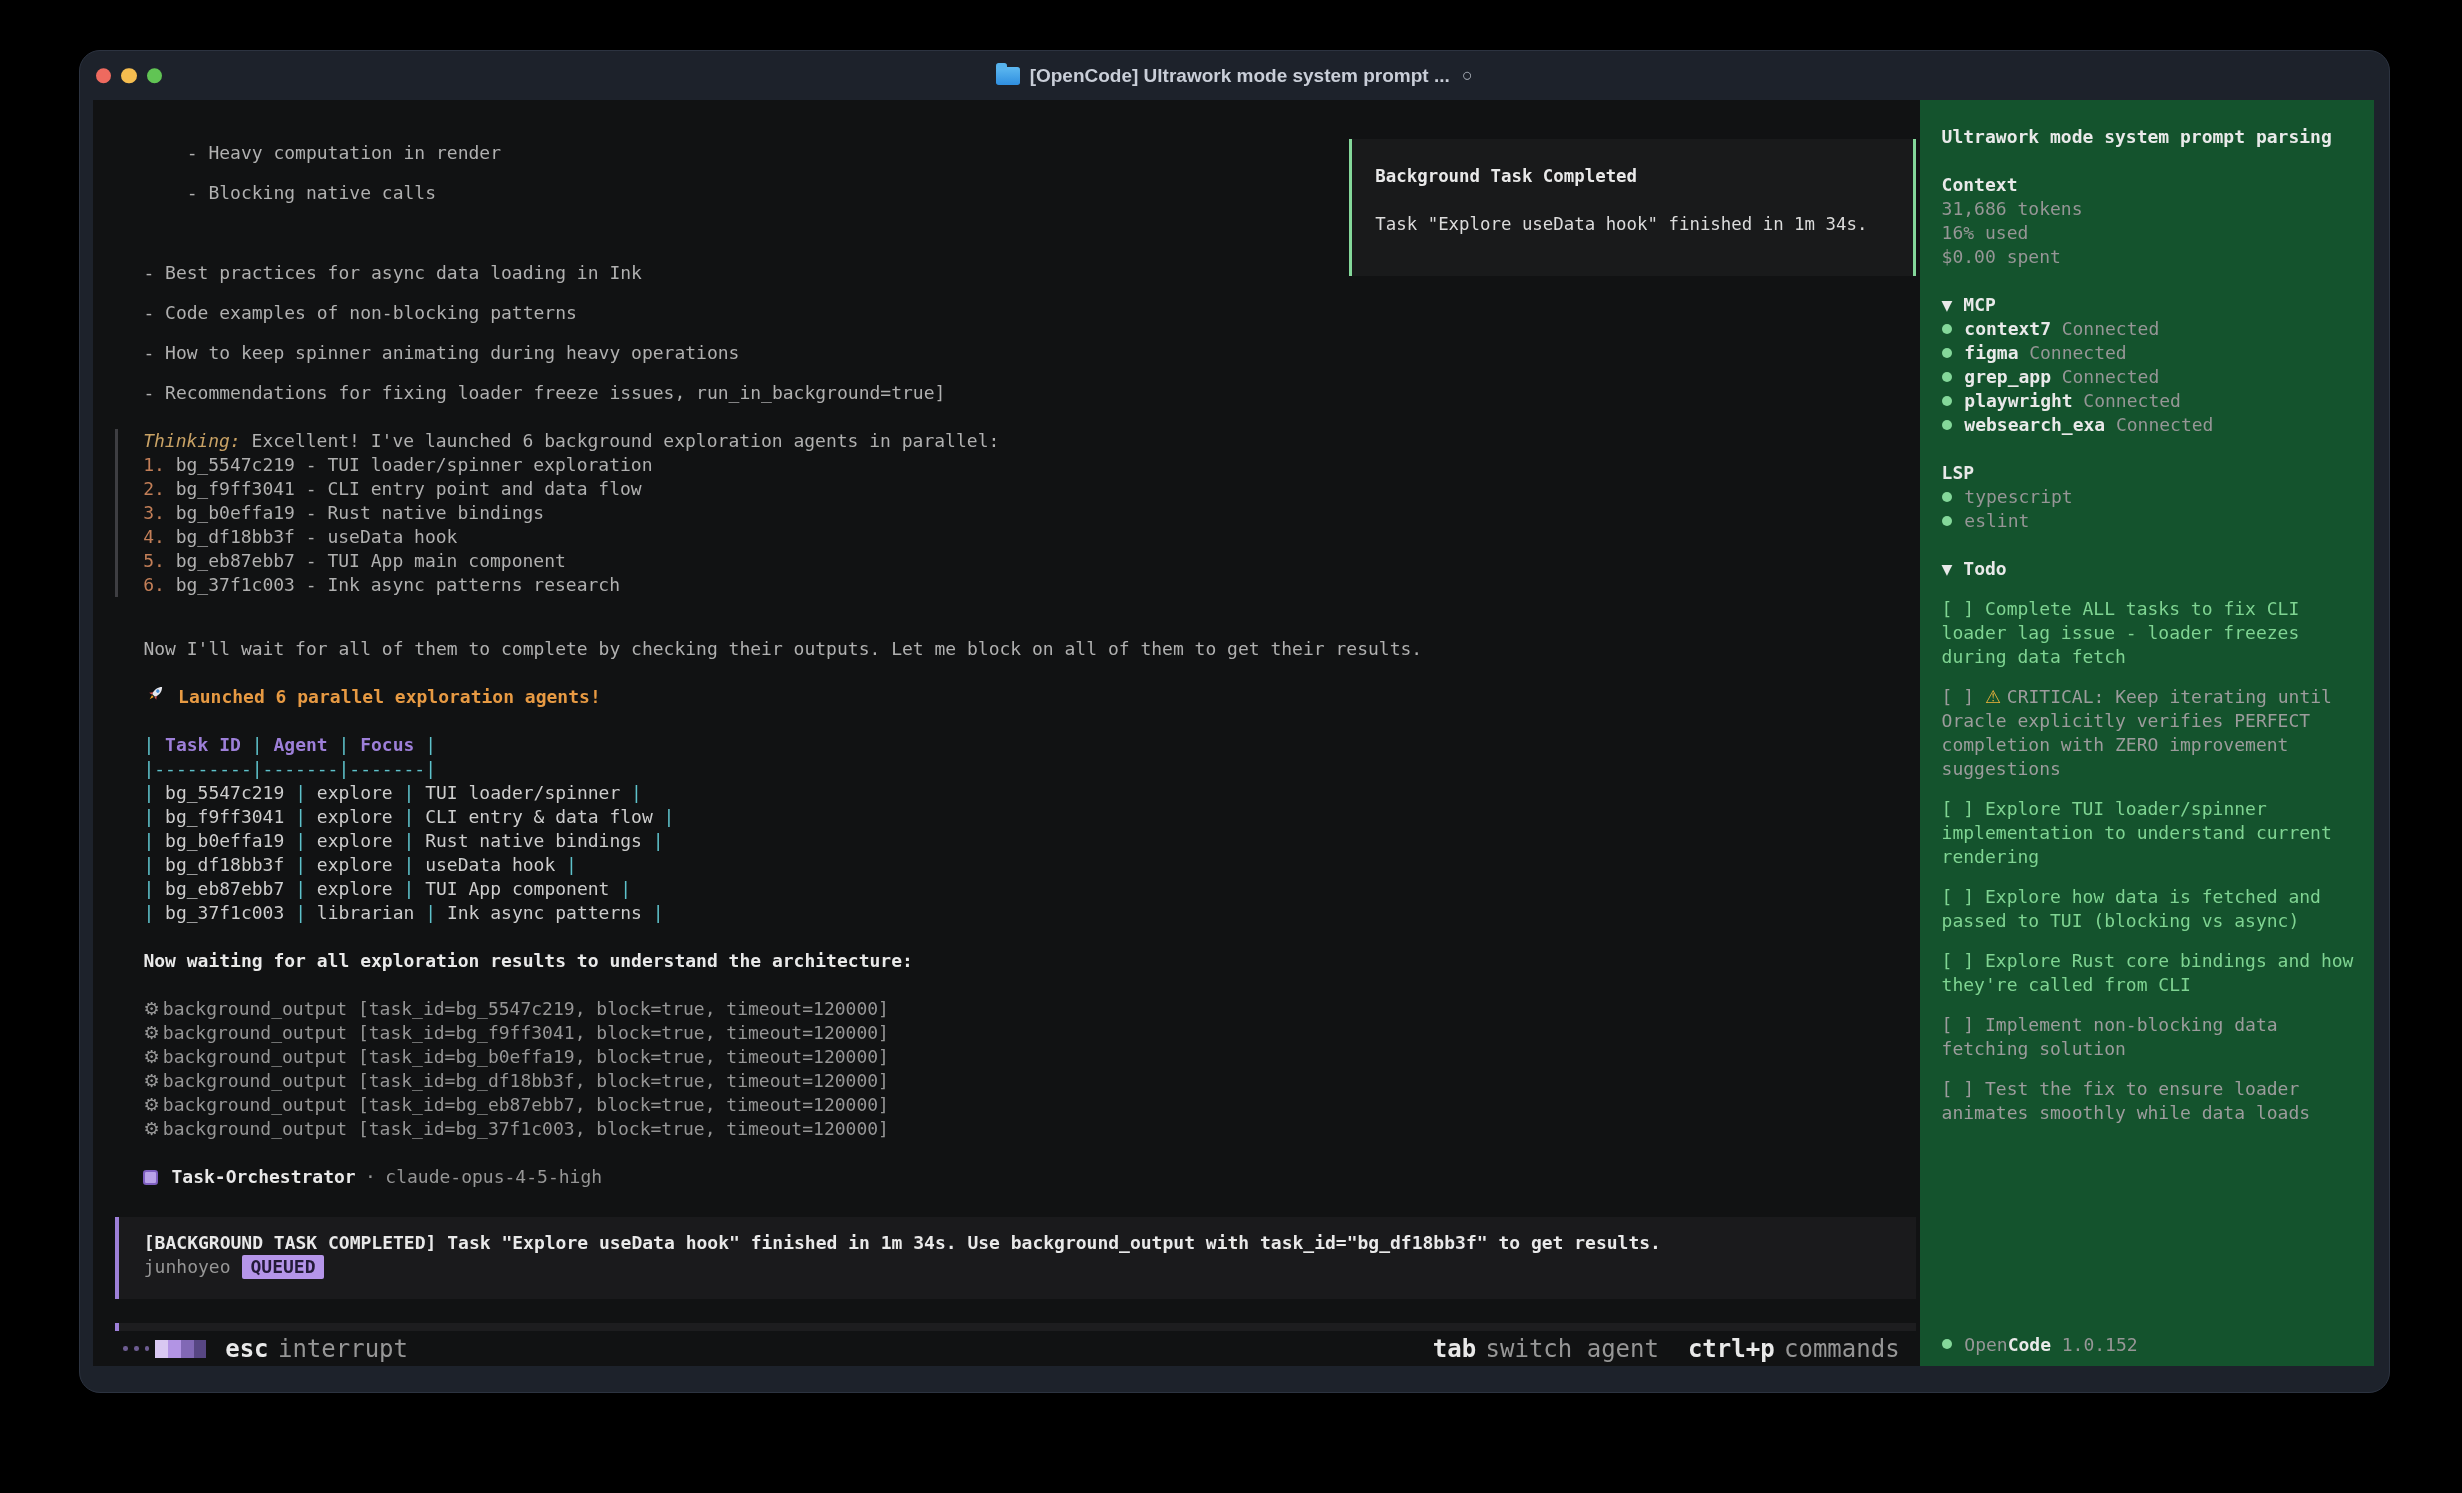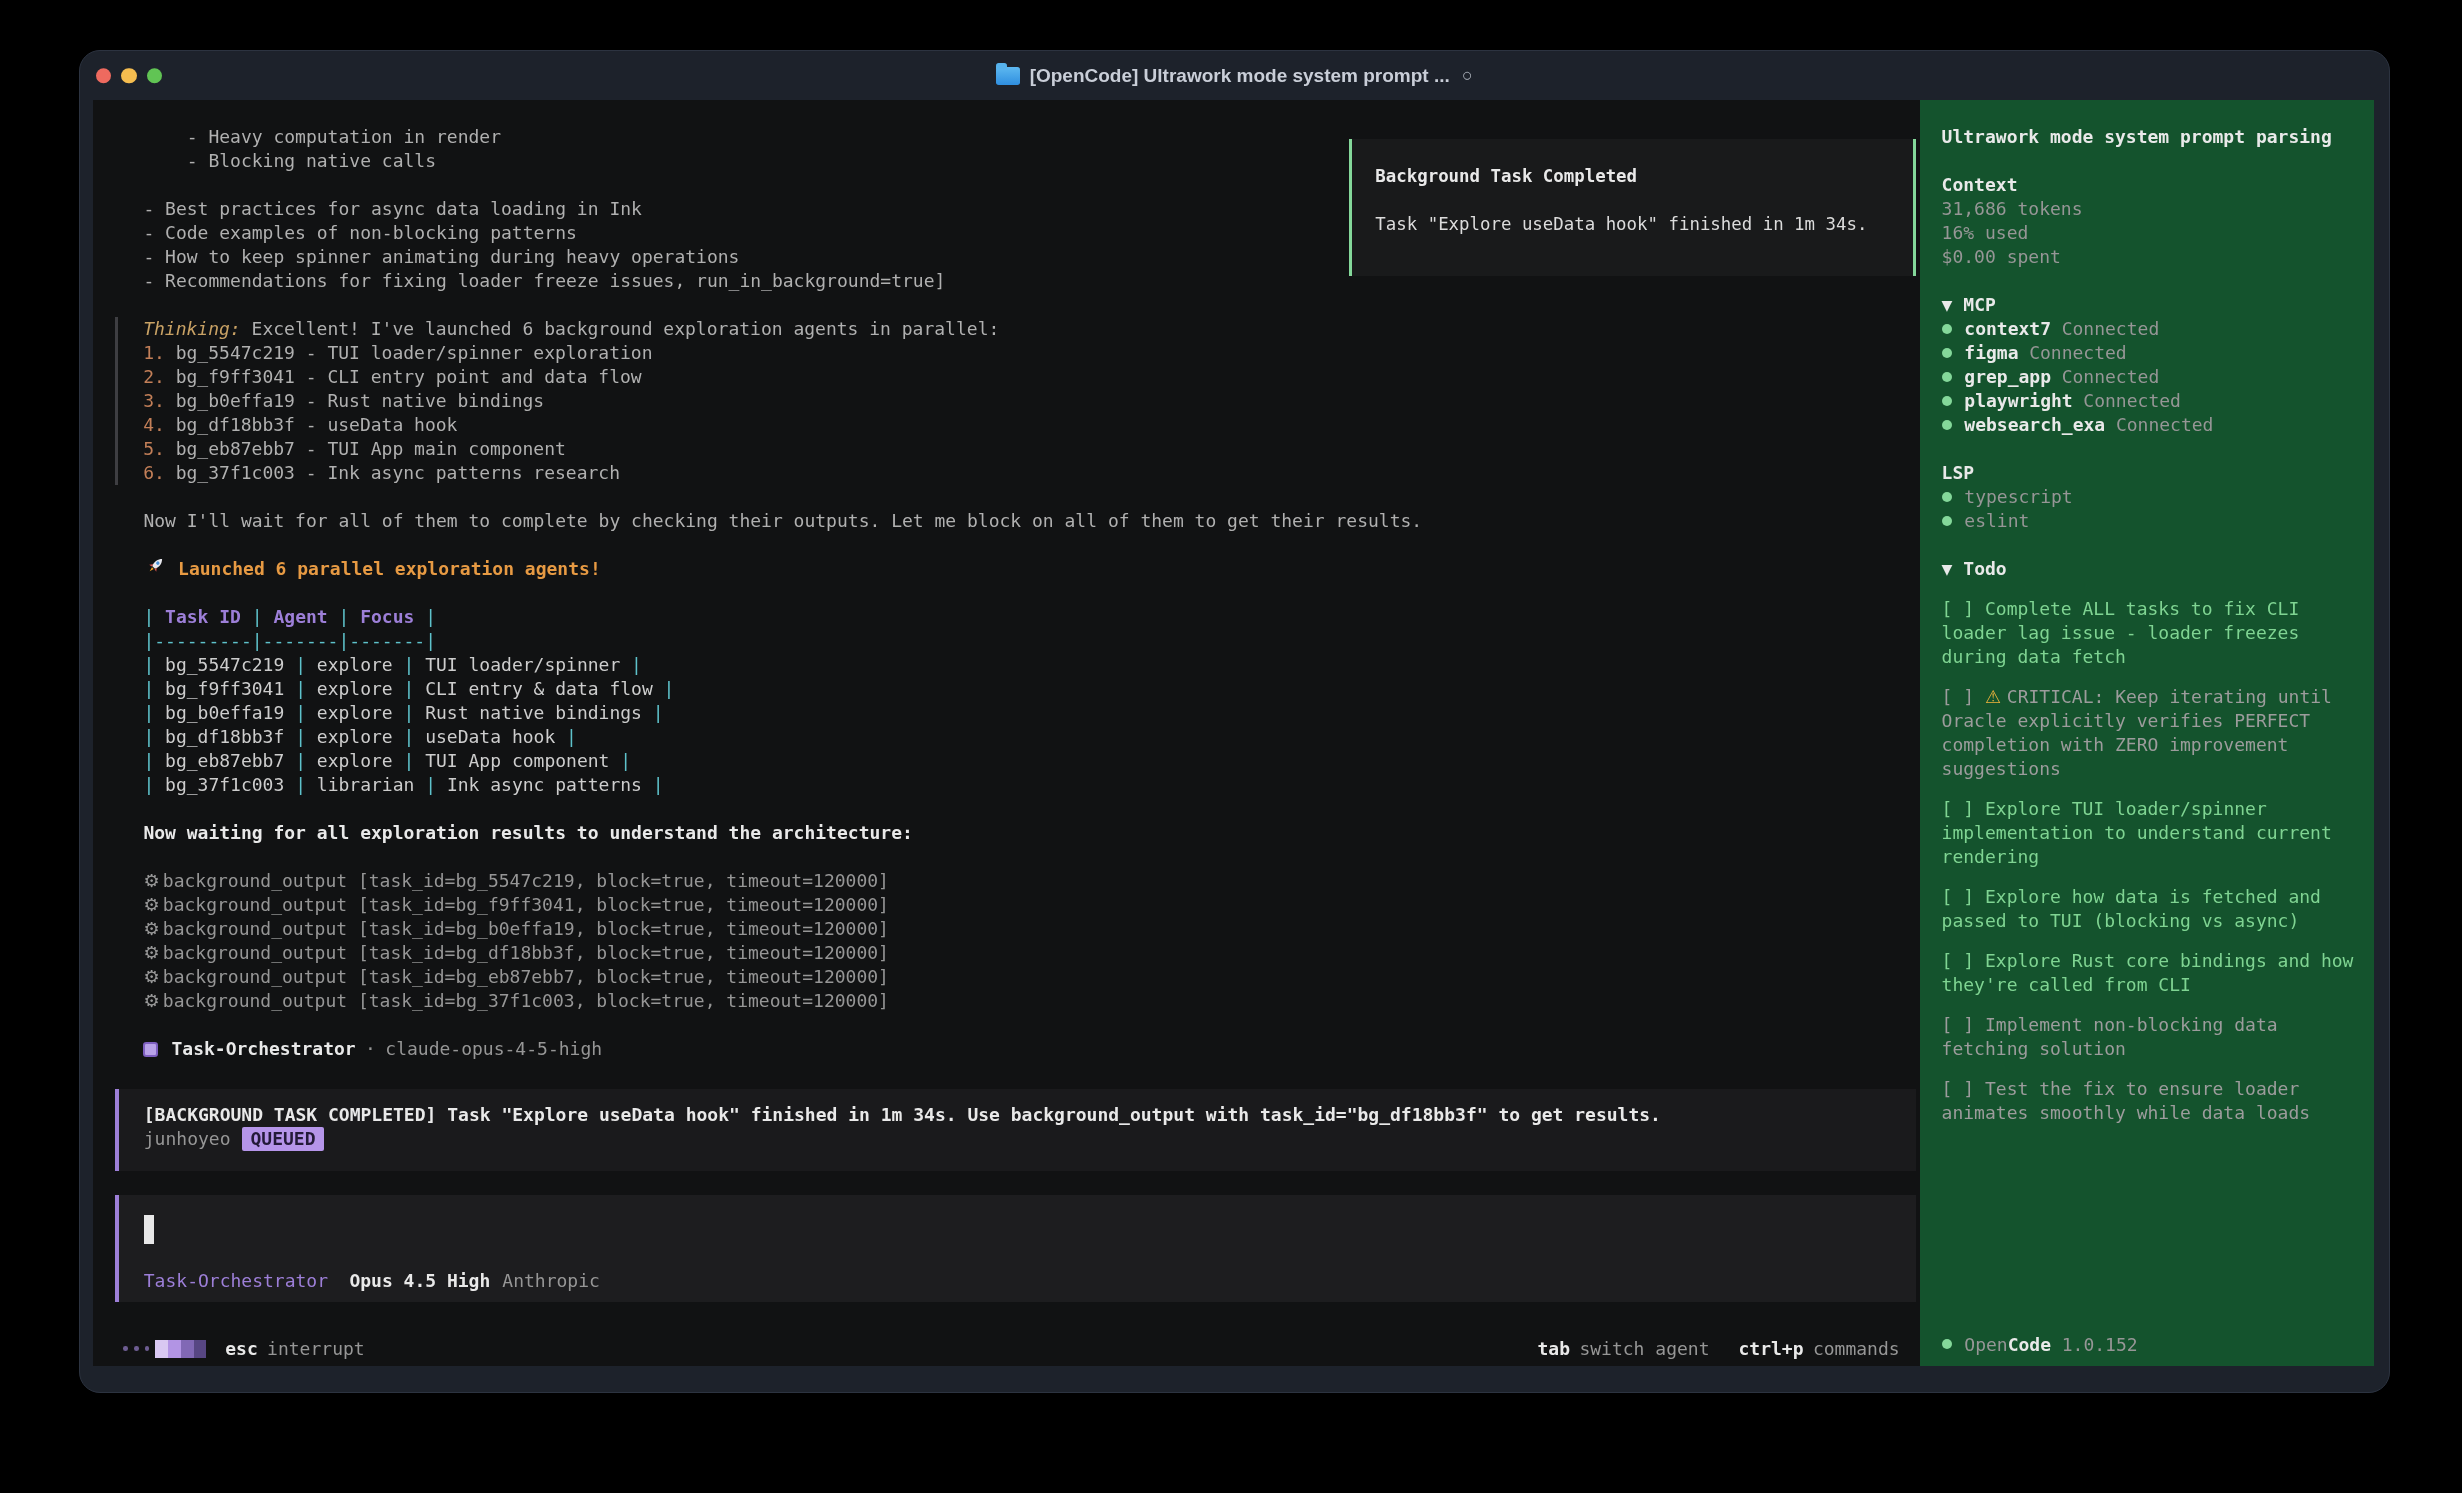--- a/index.html
+++ b/index.html
@@ -24,21 +24,21 @@
     border-radius:2.7px;position:relative;}
   .folder-icon:before{content:"";position:absolute;top:-3.3px;left:0;width:10.7px;height:5.4px;
     background:#56b2ec;border-radius:2.7px 2.7px 0 0;}
   .title-suffix{font-weight:normal;color:#aeb4bd;font-size:18px;margin-left:2.7px;}
   .content{position:absolute;left:13.4px;right:15.4px;top:49px;bottom:26px;display:flex;}
   .main{flex:1;background:#111213;position:relative;overflow:hidden;font-size:18px;color:var(--text);}
   .scrollback{position:absolute;left:0;right:0;top:0;bottom:35px;padding-top:25.4px;overflow:hidden;}
   .line{height:24px;line-height:24px;white-space:pre;}
   .ml{margin-left:50px;}
   .gap1{height:24px;}
-  .txt{color:var(--text);}
+  .txt{color:var(--text);margin-top:16px;}
   .dim{color:var(--text-dim);}
   .bright{color:var(--text-bright);}
   .bold{font-weight:bold;}
   .italic{font-style:italic;}
   .gold{color:var(--accent-gold);}
   .orange{color:var(--accent-orange);}
   .num{color:var(--number-orange);}
   .purple{color:var(--accent-purple);}
   .teal{color:var(--accent-teal);}
   .cell{color:var(--cell);}
@@ -58,21 +58,21 @@
     background:#1d1d1f;padding:20px 0 11.4px 25px;}
   .cursor{width:10.7px;height:29px;background:#e8e8e8;}
   .agentline{margin-top:26px;display:flex;align-items:center;}
   .agentline .model{margin-left:21.4px;}
   .agentline .provider{margin-left:12px;}
   .notification{position:absolute;top:39px;right:3.3px;width:567px;height:137px;background:#191a1b;
     border-left:3.3px solid var(--accent-green);border-right:3.3px solid var(--accent-green);
     padding:25.4px 0 0 23px;font-size:17.4px;}
   .notif-body{color:#dcdcdc;}
   .statusbar{position:absolute;left:0;right:0;bottom:0;height:35px;display:flex;align-items:center;
-    justify-content:space-between;padding:0 20px 0 30px;font-size:18px;}
+    justify-content:space-between;padding:0 20px 0 30px;font-size:24px;}
   .sb-left,.sb-right{display:flex;align-items:center;}
   .spinner{display:inline-flex;align-items:center;margin-right:19px;}
   .spinner i{width:4.7px;height:4.7px;border-radius:50%;background:#6d5d92;margin-right:6px;}
   .spinner b{width:12.7px;height:18px;}
   .spinner .s1{background:#d9c8f2}.spinner .s2{background:#b294e4}
   .spinner .s3{background:#8168b5}.spinner .s4{background:#574683}
   .key{margin-right:9.4px;}
   .grp{margin-left:29px;}
   .sidebar{width:454px;background:#14532d;position:relative;font-size:18px;color:var(--text-dim);
     padding:25.4px 20px 0 22px;}

